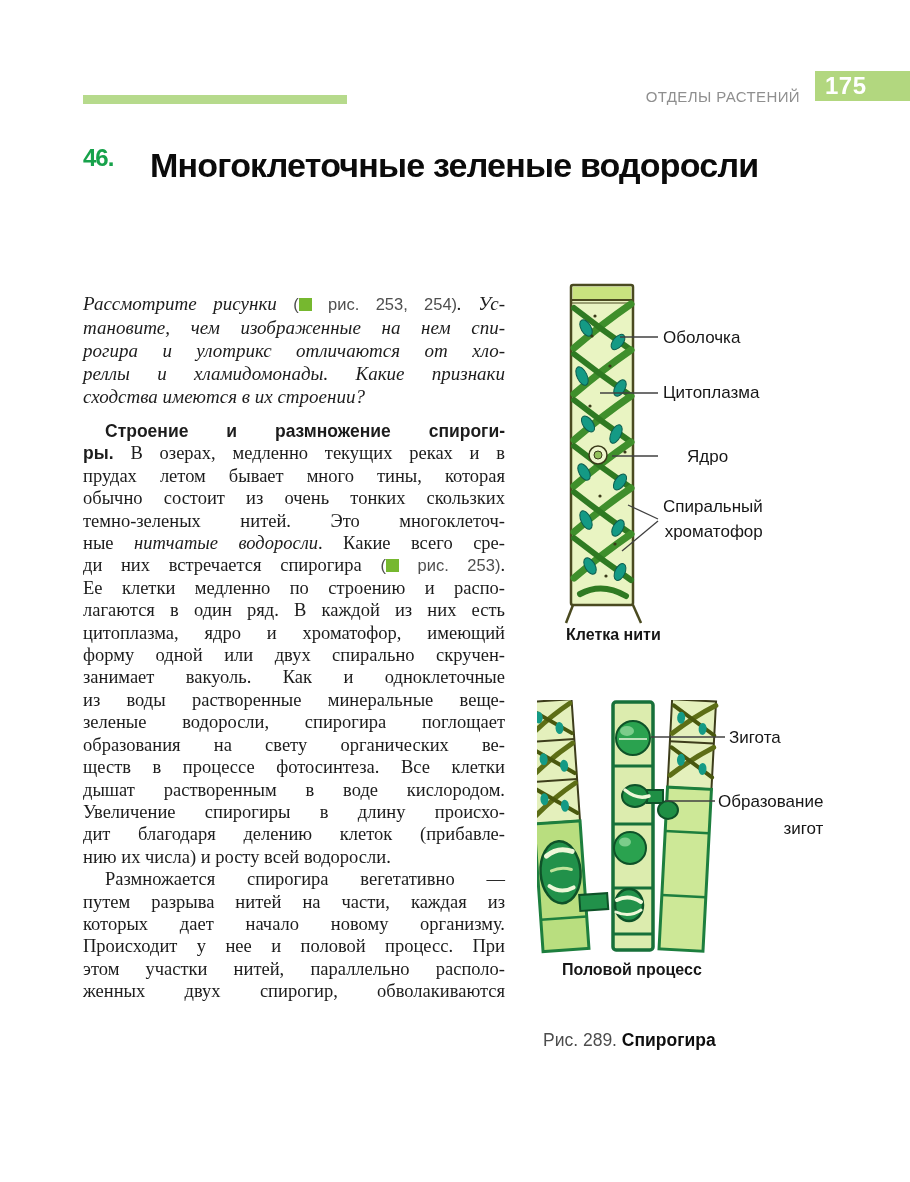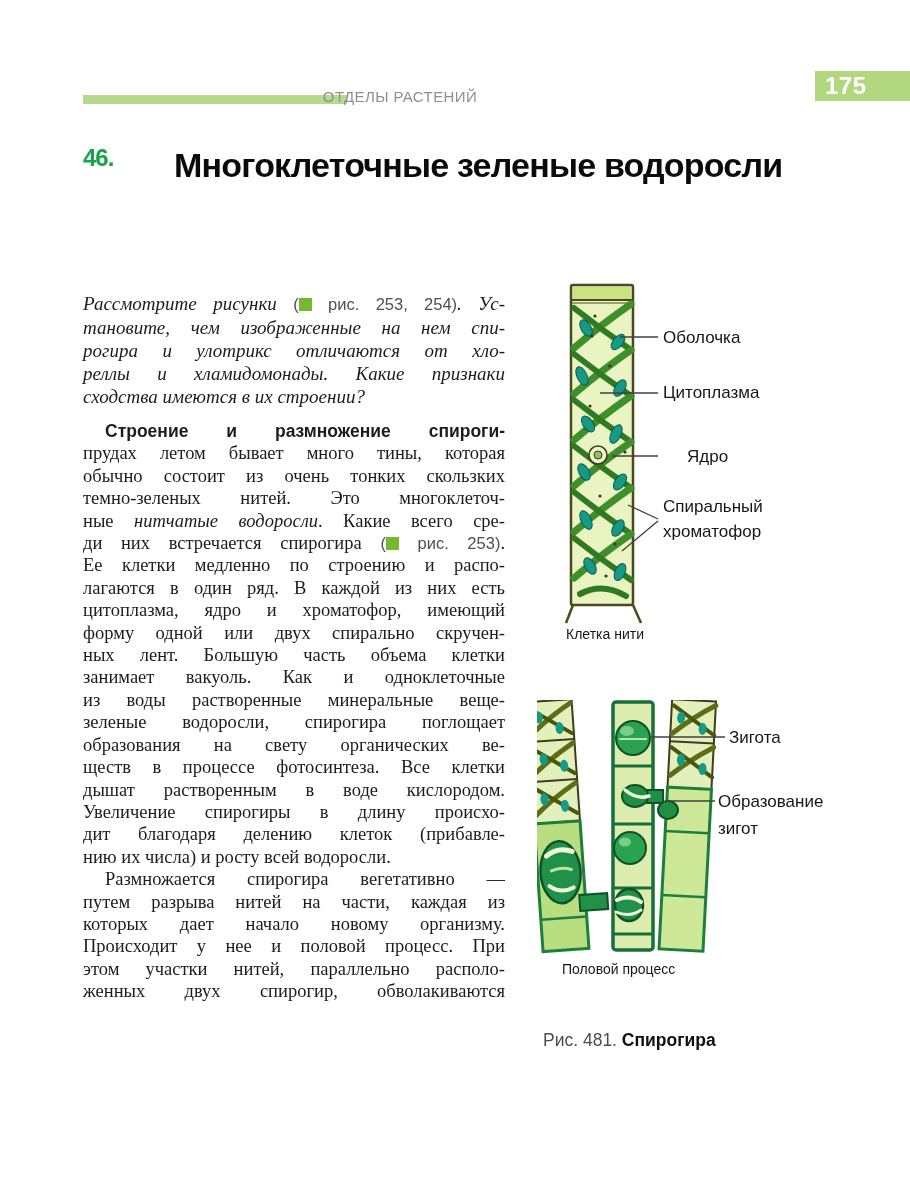--- a/index.html
+++ b/index.html
@@ -3,52 +3,52 @@
 <meta charset="utf-8">
 <style>
   html,body{margin:0;padding:0;}
   body{width:910px;height:1182px;background:#ffffff;position:relative;
        font-family:"Liberation Sans",sans-serif;color:#1c1c1c;overflow:hidden;}
 
   .abs{position:absolute;}
 
   
   .topbar{left:83px;top:95px;width:264px;height:9px;background:#b6da8c;}
-  .section-label{left:0;top:88px;width:800px;text-align:center;font-size:15px;
+  .section-label{left:0;top:88px;width:800px;text-align:right;font-size:15px;
                  color:#8f8f8f;letter-spacing:.4px;}
   .pagenum-box{left:803px;top:71px;width:97px;height:30px;background:#b2d77f;margin-left:12px;}
   .pagenum{color:#ffffff;font-weight:bold;font-size:24px;line-height:30px;
            padding-left:10px;letter-spacing:.5px;}
 
   
   .heading-num{left:83px;top:144px;font-size:24px;font-weight:bold;color:#17a24b;
                letter-spacing:-1px;}
   .heading-title{left:150px;top:146px;font-size:34px;font-weight:bold;color:#0b0b0b;
-                 letter-spacing:-.8px;margin-left:24px;}
+                 letter-spacing:-.8px;}
 
   
   .intro{left:83px;top:292px;width:422px;font-family:"Liberation Serif",serif;
          font-size:19px;line-height:23px;}
   .bodytext{left:83px;top:420px;width:422px;font-family:"Liberation Serif",serif;
             font-size:18.5px;line-height:22.4px;}
   .tline{text-align:justify;text-align-last:justify;}
   .tline.tlast{text-align-last:left;}
   .tline.tind{text-indent:22px;}
   .k-it{font-style:italic;}
   .k-bf{font-family:"Liberation Sans",sans-serif;font-weight:bold;font-size:17.5px;}
   .k-fg{font-family:"Liberation Sans",sans-serif;font-size:16.5px;color:#4f4f4f;}
   .gsq{display:inline-block;width:13px;height:13px;background:#76b82f;
        vertical-align:-1px;}
 
   
-  .figbox{overflow:visible;}
+  .figbox{overflow:visible;text-align:right;}
   .figlabel{position:absolute;font-size:17px;color:#161616;line-height:25px;
             white-space:pre-line;}
   .lh27{line-height:27px;}
-  .figcap{font-size:14px;color:#161616;}
+  .figcap{font-size:16px;color:#161616;font-weight:bold;}
   .figref{left:543px;top:1030px;font-size:17.5px;color:#4d4d4d;}
   .figref .ttl{color:#0e0e0e;font-weight:bold;margin-top:8px;}
 </style>
 </head>
 <body>
 
 <div class="abs topbar"></div>
 <div class="abs section-label">ОТДЕЛЫ РАСТЕНИЙ</div>
 <div class="abs pagenum-box">
   <div class="pagenum">175</div>
@@ -59,30 +59,30 @@
 
 <div class="abs intro">
     <div class="tline"><span class="k-it">Рассмотрите рисунки </span><span class="k-fg">(</span><span class="gsq"></span><span class="k-fg"> рис. 253, 254)</span><span class="k-it">. Ус-</span></div>
     <div class="tline"><span class="k-it">тановите, чем изображенные на нем спи-</span></div>
     <div class="tline"><span class="k-it">рогира и улотрикс отличаются от хло-</span></div>
     <div class="tline"><span class="k-it">реллы и хламидомонады. Какие признаки</span></div>
     <div class="tline tlast"><span class="k-it">сходства имеются в их строении?</span></div>
   </div>
 <div class="abs bodytext">
     <div class="tline tind"><span class="k-bf">Строение и размножение спироги-</span></div>
+    <div class="tline"><span class="k-bf">ры. </span><span class="k-rm">В озерах, медленно текущих реках и в</span></div>
     <div class="tline"><span class="k-rm">прудах летом бывает много тины, которая</span></div>
     <div class="tline"><span class="k-rm">обычно состоит из очень тонких скользких</span></div>
     <div class="tline"><span class="k-rm">темно-зеленых нитей. Это многоклеточ-</span></div>
     <div class="tline"><span class="k-rm">ные </span><span class="k-it">нитчатые водоросли</span><span class="k-rm">. Какие всего сре-</span></div>
     <div class="tline"><span class="k-rm">ди них встречается спирогира </span><span class="k-fg">(</span><span class="gsq"></span><span class="k-fg"> рис. 253)</span><span class="k-rm">.</span></div>
     <div class="tline"><span class="k-rm">Ее клетки медленно по строению и распо-</span></div>
     <div class="tline"><span class="k-rm">лагаются в один ряд. В каждой из них есть</span></div>
     <div class="tline"><span class="k-rm">цитоплазма, ядро и хроматофор, имеющий</span></div>
     <div class="tline"><span class="k-rm">форму одной или двух спирально скручен-</span></div>
-    <div class="tline"><span class="k-rm">ных лент. Большую часть объема клетки</span></div>
     <div class="tline"><span class="k-rm">занимает вакуоль. Как и одноклеточные</span></div>
     <div class="tline"><span class="k-rm">из воды растворенные минеральные веще-</span></div>
     <div class="tline"><span class="k-rm">зеленые водоросли, спирогира поглощает</span></div>
     <div class="tline"><span class="k-rm">образования на свету органических ве-</span></div>
     <div class="tline"><span class="k-rm">ществ в процессе фотосинтеза. Все клетки</span></div>
     <div class="tline"><span class="k-rm">дышат растворенным в воде кислородом.</span></div>
     <div class="tline"><span class="k-rm">Увеличение спирогиры в длину происхо-</span></div>
     <div class="tline"><span class="k-rm">дит благодаря делению клеток (прибавле-</span></div>
     <div class="tline tlast"><span class="k-rm">нию их числа) и росту всей водоросли.</span></div>
     <div class="tline tind"><span class="k-rm">Размножается спирогира вегетативно —</span></div>
@@ -246,15 +246,15 @@
       <line x1="128" y1="101" x2="178" y2="101"></line>
     </g>
   </svg>
   <div class="figlabel" style="left:192px;top:25px;">Зигота</div>
   <div class="figlabel lh27" style="left:181px;top:88px;">Образование
 зигот</div>
 </div>
 <div class="abs figcap" style="left:562px;top:961px;">Половой процесс</div>
 
 <div class="abs figref">
-  <span>Рис. 481.</span>
+  <span>Рис. 289.</span>
   <span class="ttl">Спирогира</span>
 </div>
 
 </body></html>

